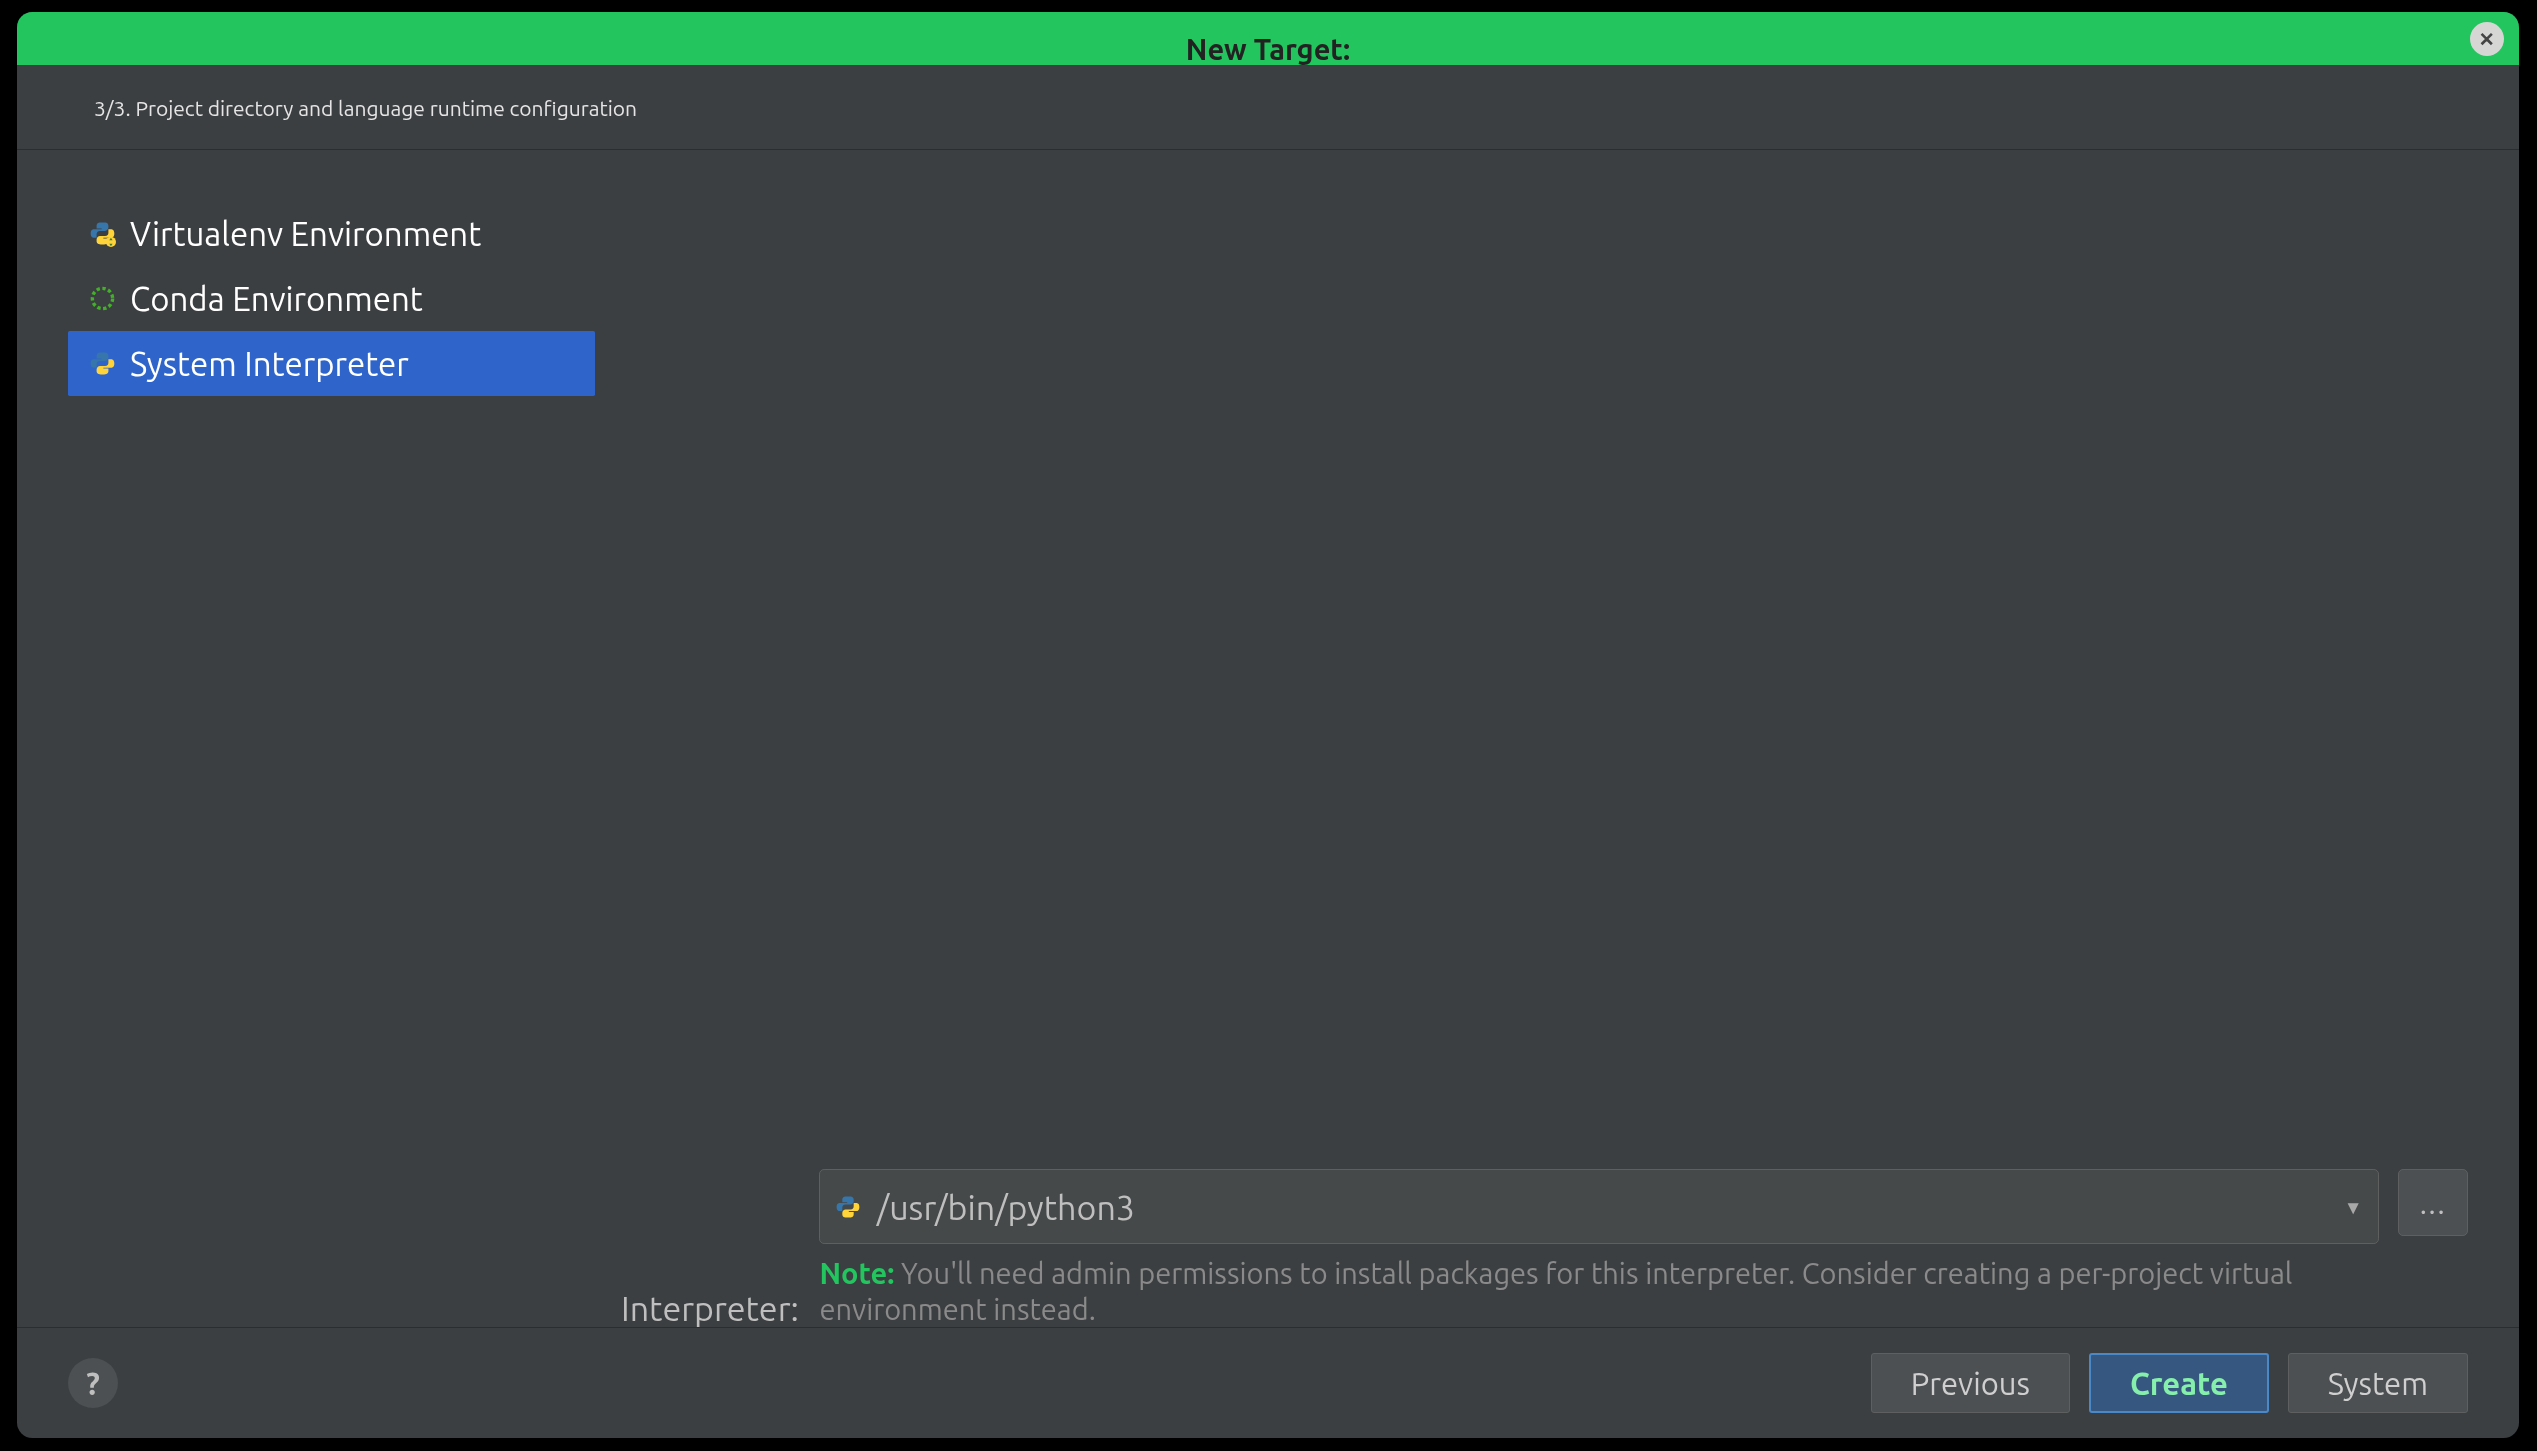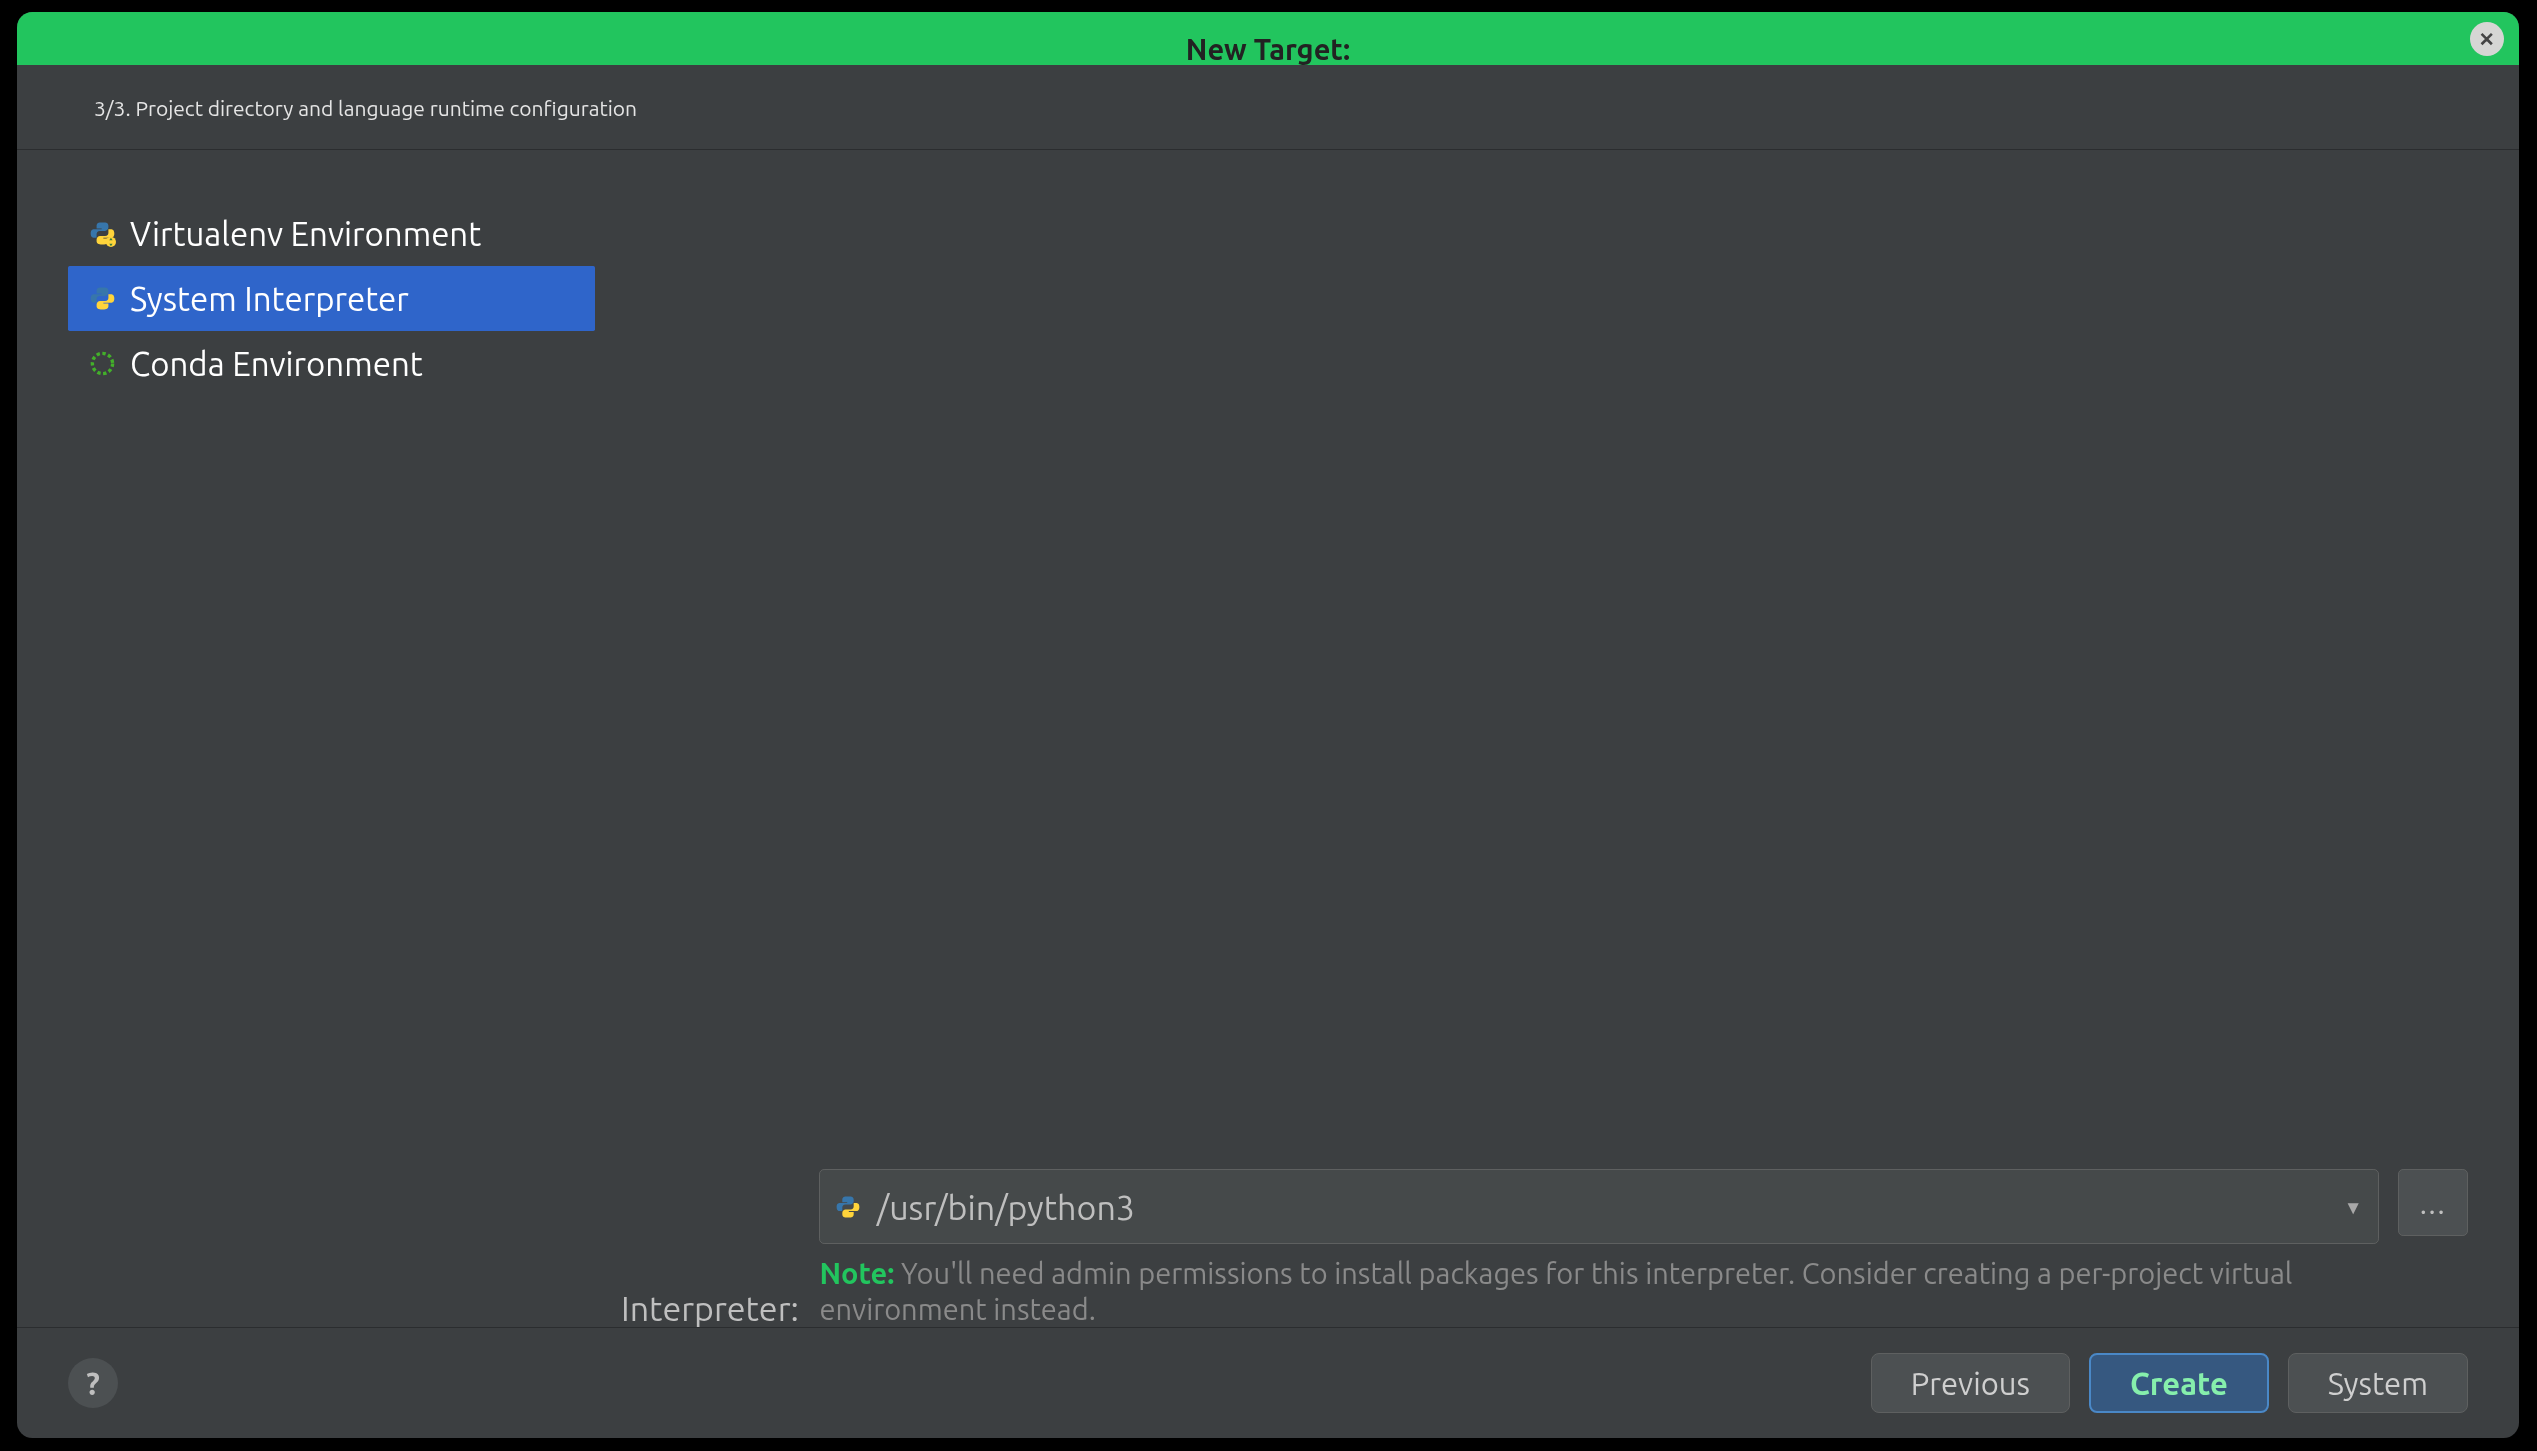--- a/index.html
+++ b/index.html
@@ -154,21 +154,21 @@
     background: #4c5052;
     color: #bfbfbf;
     display:flex;align-items:center;justify-content:center;
     font-size: 31px; font-weight: 700;
     cursor: pointer;
   }
   .footer-spacer { flex: 1; }
   .btn {
     height: 60px;
     padding: 0 39px;
-    border-radius: 8px;
+    border-radius: 3px;
     background: #4c5052;
     border: 1.7px solid #5e6060;
     color: #cfcfcf;
     font-size: 31px;
     display:flex;align-items:center;justify-content:flex-start;
     margin-left: 19px;
     cursor: pointer;
     min-width: 171px;
   }
   .btn.primary {
@@ -203,37 +203,37 @@
           <svg viewBox="0 0 32 32" width="27" height="27">
             <path d="M14 3c-4 0-5 2-5 4v3h6v1H6c-2 0-4 1-4 5s2 5 4 5h3v-4c0-2 1-4 4-4h6c2 0 4-2 4-4V7c0-2-1-4-5-4h-4z" fill="#3776ab"></path>
             <path d="M18 29c4 0 5-2 5-4v-3h-6v-1h9c2 0 4-1 4-5s-2-5-4-5h-3v4c0 2-1 4-4 4h-6c-2 0-4 2-4 4v2c0 2 1 4 5 4h4z" fill="#ffd43b"></path>
             <circle cx="26" cy="26" r="6" fill="#ffd43b"></circle>
             <path d="M26 21 l2 3 h-4z M26 31 l-2 -3 h4z" fill="#3b7d3b"></path>
           </svg>
         </span>
         <span>Virtualenv Environment</span>
       </div>
 
+      <div class="side-item">
+        <span class="side-icon">
+          <svg viewBox="0 0 32 32" width="27" height="27">
+            <circle cx="16" cy="16" r="12" fill="none" stroke="#43b02a" stroke-width="4" stroke-dasharray="4 3"></circle>
+          </svg>
+        </span>
+        <span>Conda Environment</span>
+      </div>
+
       <div class="side-item selected">
         <span class="side-icon">
           <svg viewBox="0 0 32 32" width="27" height="27">
             <path d="M14 3c-4 0-5 2-5 4v3h6v1H6c-2 0-4 1-4 5s2 5 4 5h3v-4c0-2 1-4 4-4h6c2 0 4-2 4-4V7c0-2-1-4-5-4h-4z" fill="#3776ab"></path>
             <path d="M18 29c4 0 5-2 5-4v-3h-6v-1h9c2 0 4-1 4-5s-2-5-4-5h-3v4c0 2-1 4-4 4h-6c-2 0-4 2-4 4v2c0 2 1 4 5 4h4z" fill="#ffd43b"></path>
           </svg>
         </span>
         <span>System Interpreter</span>
-      </div>
-
-      <div class="side-item">
-        <span class="side-icon">
-          <svg viewBox="0 0 32 32" width="27" height="27">
-            <circle cx="16" cy="16" r="12" fill="none" stroke="#43b02a" stroke-width="4" stroke-dasharray="4 3"></circle>
-          </svg>
-        </span>
-        <span>Conda Environment</span>
       </div>
 
     </div>
 
     <div class="main">
       <div class="label">Interpreter:</div>
       <div class="field-col">
         <div class="field-row">
           <div class="combo">
             <span class="py-icon">

